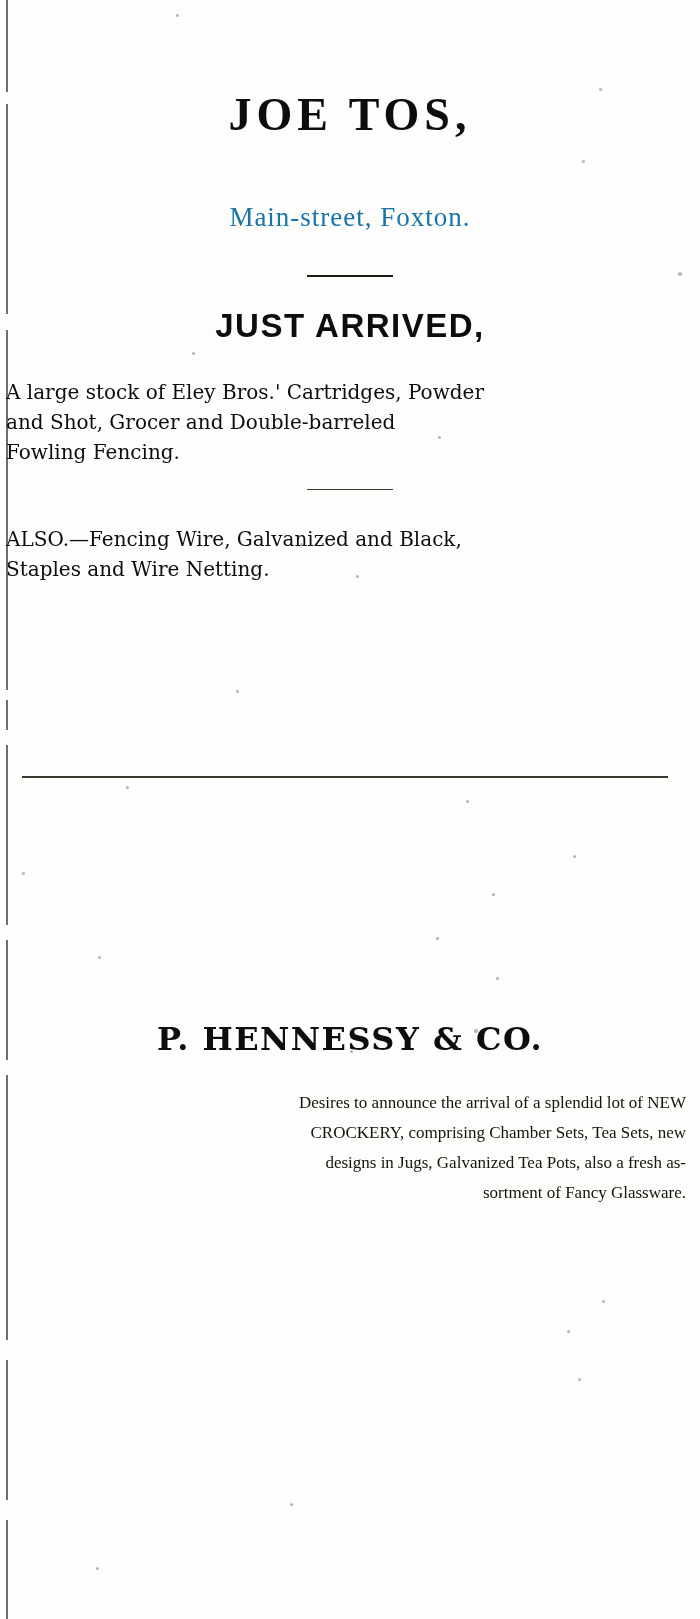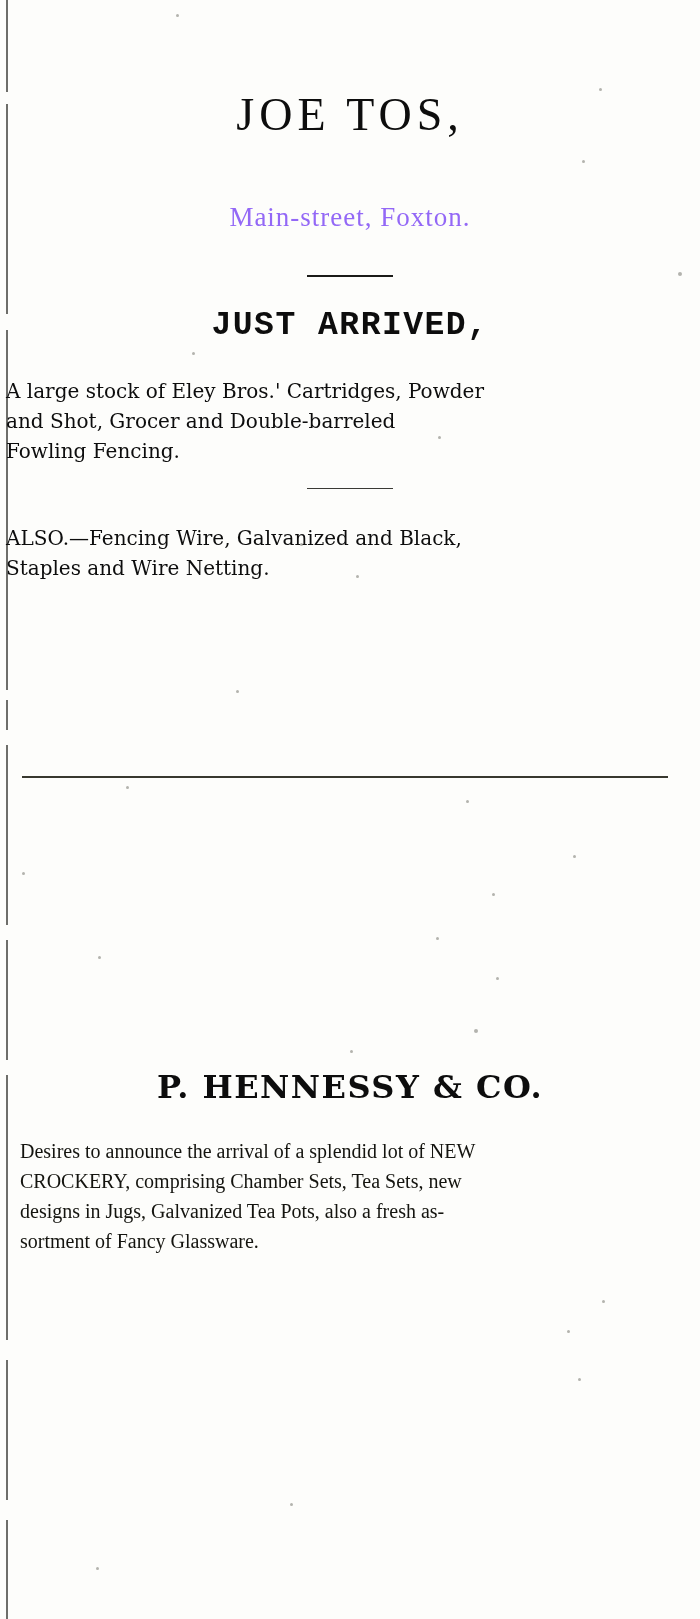--- a/index.html
+++ b/index.html
@@ -36,21 +36,21 @@
 
   .ad {
     position: absolute;
     left: 0;
     width: 700px;
     text-align: center;
   }
 
   .ad-title {
     font-family: "Liberation Serif", serif;
-    font-weight: normal;
+    font-weight: bold;
     letter-spacing: 2px;
   }
 
   .joe-tos {
     font-size: 46px;
     line-height: 1;
     letter-spacing: 5px;
   }
 
   .sub-line {
@@ -59,38 +59,38 @@
     font-size: 21px;
     line-height: 30px;
     letter-spacing: .2px;
     padding: 0 10px;
   }
 
   .addr {
     font-family: "Liberation Serif", serif;
     font-size: 27px;
     letter-spacing: 1px;
-    color: #8b5cf6;
+    color: #0369a1;
     opacity: .92;
   }
 
   .hr-short {
     width: 86px;
     height: 2px;
     background: #1b1b18;
     margin: 0 auto;
   }
 
   .hr-short.thin {
     height: 1px;
     background: #3a3a35;
   }
 
   .just-arrived {
-    font-family: Liberation Mono, monospace;
+    font-family: Liberation Sans, sans-serif;
     font-weight: bold;
     font-size: 33px;
     letter-spacing: 1.5px;
   }
 
   .body-bold {
     font-family: "DejaVu Serif", serif;
     font-weight: normal;
     font-size: 20px;
     line-height: 30px;
@@ -106,25 +106,25 @@
 
   .hennessy {
     font-family: "DejaVu Serif", serif;
     font-weight: bold;
     font-size: 32px;
     letter-spacing: 1.5px;
   }
 
   .hennessy-body {
     font-family: "Liberation Serif", serif;
-    font-size: 20px;
+    font-size: 17px;
     line-height: 30px;
-    text-align: left;
+    text-align: right;
     color: #14140f;
-    padding: 0 20px;
+    padding: 0 14px;
   }
   .hennessy-body .line { display: block; white-space: nowrap; }
   .hennessy-body .line.center { white-space: normal; }
 </style>
 </head>
 <body>
 
 <div class="page">
 
   <div class="edge-rule" style="top:0px;height:92px;"></div>
@@ -167,21 +167,21 @@
     <div class="hr-short thin"></div>
 
     <div style="height:34px;"></div>
 
     <div class="body-bold">ALSO.—Fencing Wire, Galvanized  and  Black,</div>
     <div class="body-bold">Staples and Wire Netting.</div>
   </div>
 
   <div class="hr-full" style="top:776px;left:22px;width:646px;"></div>
 
-  <div class="ad" style="top:1068px;">
+  <div class="ad" style="top:1020px;">
 
     <div class="ad-title hennessy">P. HENNESSY  &amp;  CO.</div>
 
     <div style="height:30px;"></div>
 
     <div class="hennessy-body">
       <span class="line">Desires to announce the arrival of a splendid lot of NEW</span>
       <span class="line">CROCKERY, comprising Chamber Sets,  Tea Sets, new</span>
       <span class="line">designs in Jugs, Galvanized Tea Pots, also a fresh as-</span>
       <span class="line center">sortment of Fancy Glassware.</span>

